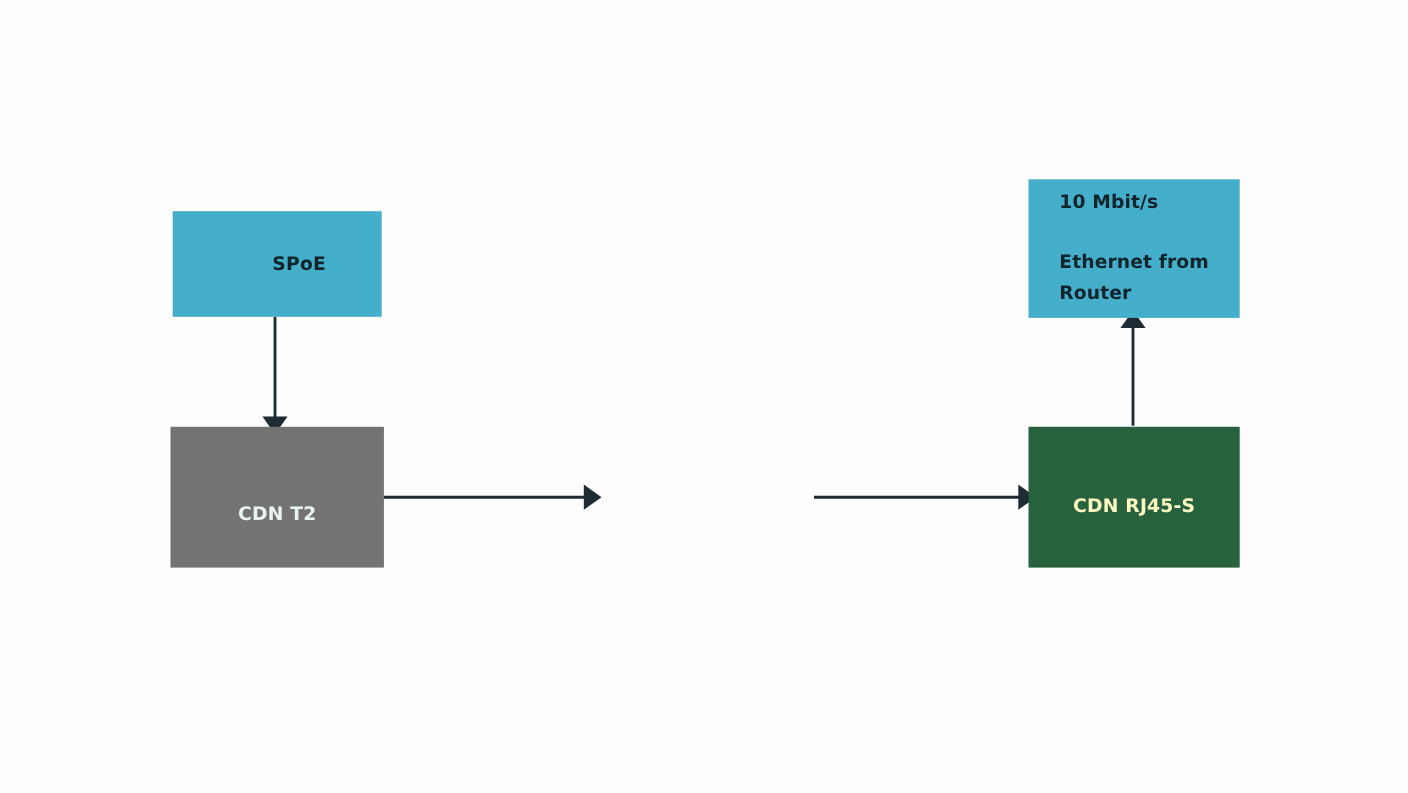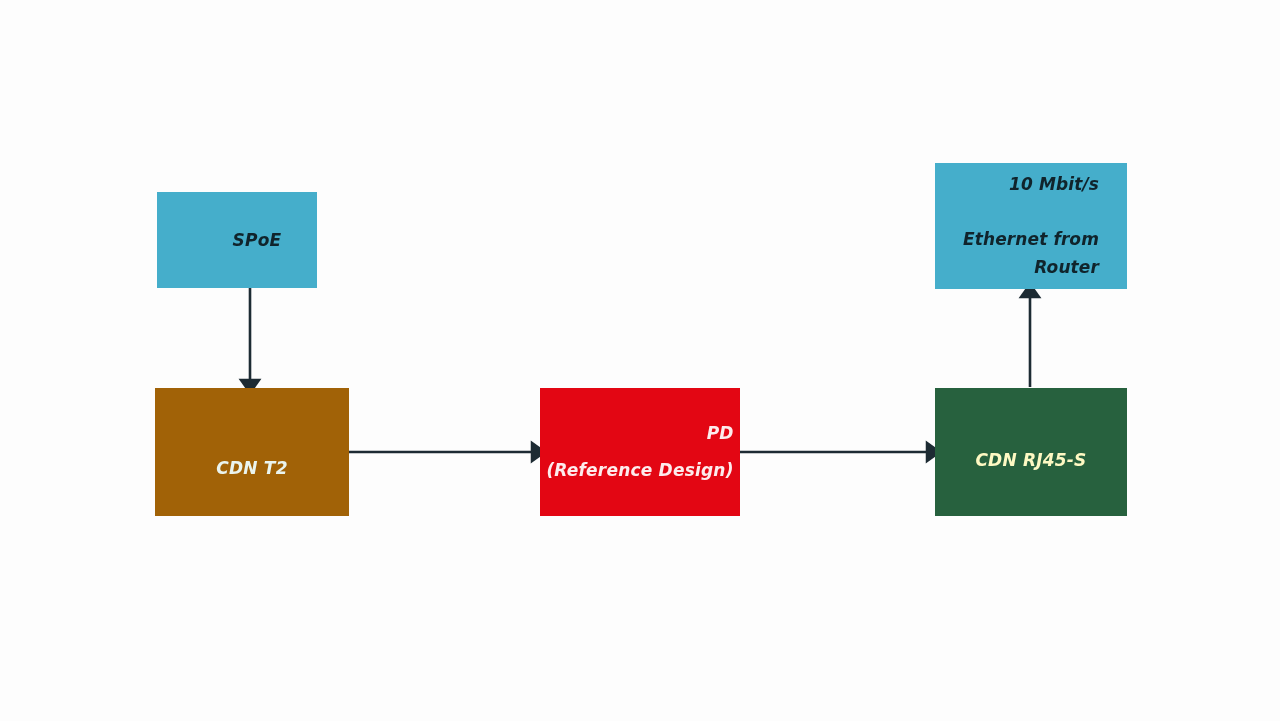--- a/index.html
+++ b/index.html
@@ -19,49 +19,48 @@
     height: 721px;
     background: #fdfdfd;
   }
   .node {
     position: absolute;
     box-sizing: border-box;
     display: flex;
     flex-direction: column;
     align-items: center;
     justify-content: center;
-    text-align: right;
+    text-align: left;
     line-height: 1.22;
-    font-style: italic;
   }
   .node .node-label {
     display: block;
     white-space: pre-line;
     padding: 0 6px;
   }
   
   #node-spoe {
     left: 157px;
     top: 192px;
-    width: 160px;
+    width: 190px;
     height: 96px;
     background: #45AECB;
     color: #10242c;
     font-size: 17px;
     font-weight: 600;
     letter-spacing: 0.2px;
     padding-left: 40px;
   }
   
   #node-cdn-t2 {
     left: 155px;
     top: 388px;
     width: 194px;
     height: 128px;
-    background: #a16207;
+    background: #737373;
     color: #eaf4ee;
     font-size: 17px;
     font-weight: 600;
     letter-spacing: 0.2px;
     padding-top: 32px;
   }
   
   #node-pd {
     left: 540px;
     top: 388px;
@@ -144,24 +143,20 @@
   </svg>
 
   <div class="node" id="node-spoe">
     <span class="node-label">SPoE</span>
   </div>
 
   <div class="node" id="node-cdn-t2">
     <span class="node-label">CDN T2</span>
   </div>
 
-  <div class="node" id="node-pd">
-    <span class="node-label">PD
-(Reference Design)</span>
-  </div>
 
   <div class="node" id="node-ethernet">
     <span class="node-label">10 Mbit/s
 
 Ethernet from
 Router</span>
   </div>
 
   <div class="node" id="node-cdn-rj45s">
     <span class="node-label">CDN RJ45-S</span>

